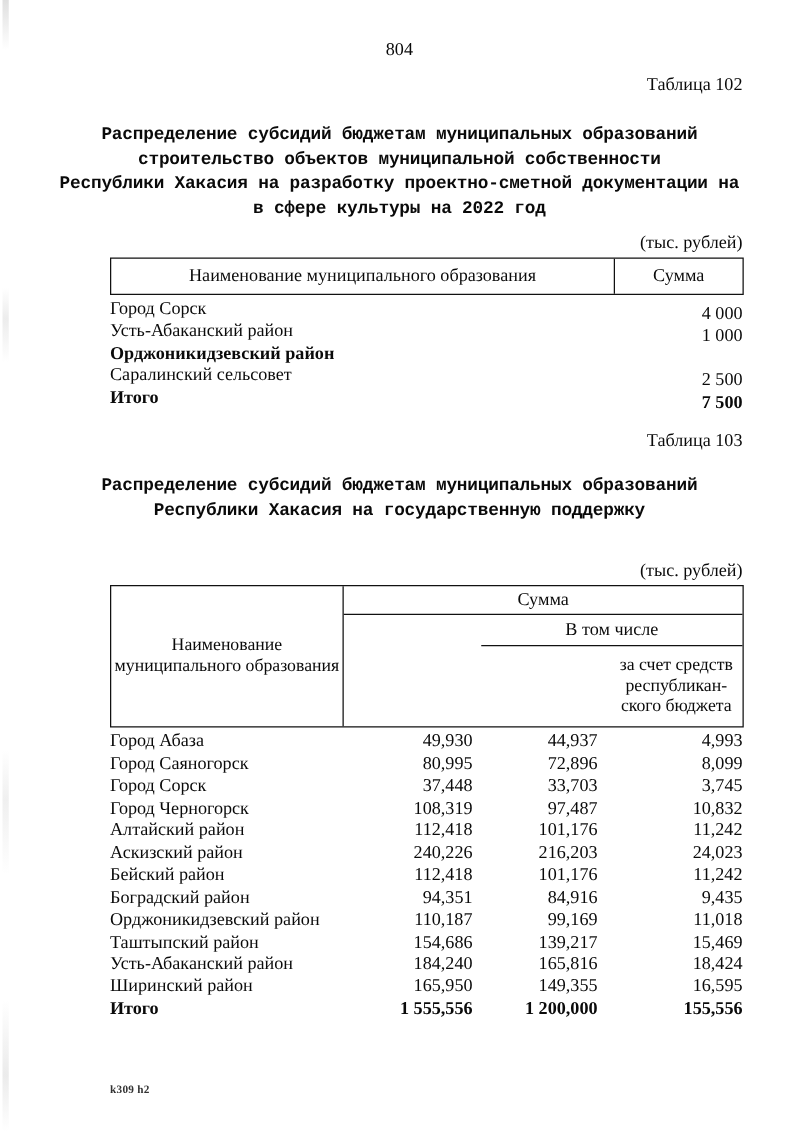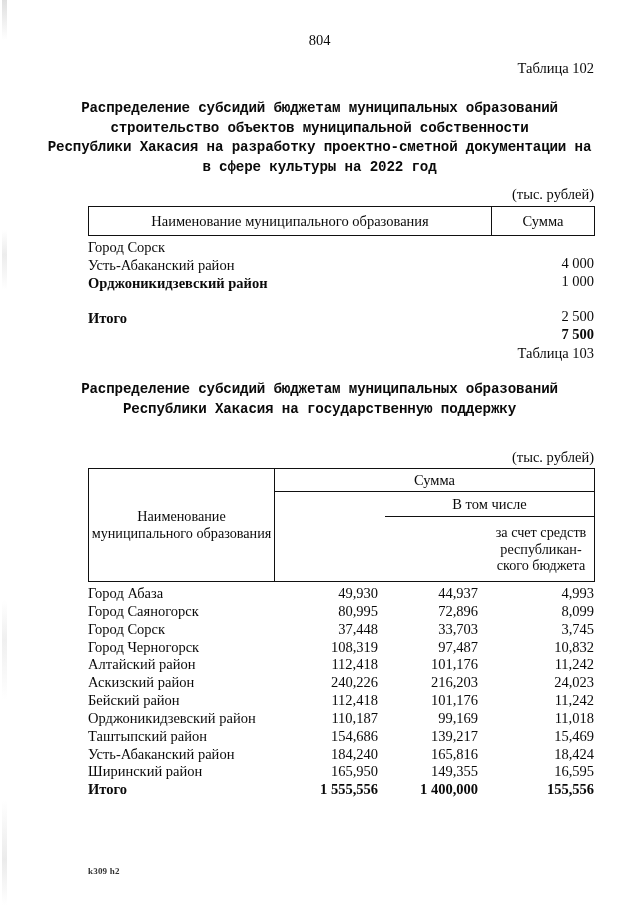--- a/index.html
+++ b/index.html
@@ -115,21 +115,21 @@
   }
   .t1-row .nm {
     position: absolute;
     left: 0;
     top: 0;
     white-space: nowrap;
   }
   .t1-row .vl {
     position: absolute;
     right: 1px;
-    top: 16px;
+    top: 4px;
     white-space: nowrap;
     margin-left: 44px;
   }
   .t1-row.bold .nm,
   .t1-row.bold .vl { font-weight: bold; }
 
   
   .t2-head {
     position: absolute;
     left: 88px;
@@ -292,20 +292,21 @@
       </div>
       <div class="t1-row">
         <span class="nm">Усть-Абаканский район</span>
         <span class="vl">1 000</span>
       </div>
       <div class="t1-row bold">
         <span class="nm">Орджоникидзевский район</span>
         <span class="vl"></span>
       </div>
       <div class="t1-row">
+        <span class="nm">Саралинский сельсовет</span>
         <span class="vl">2 500</span>
       </div>
       <div class="t1-row bold">
         <span class="nm">Итого</span>
         <span class="vl">7 500</span>
       </div>
     </div>
 
   <div class="table-label t103">Таблица 103</div>
 
@@ -360,20 +361,26 @@
         <span class="v2">216,203</span>
         <span class="v3">24,023</span>
       </div>
       <div class="t2-row">
         <span class="nm">Бейский район</span>
         <span class="v1">112,418</span>
         <span class="v2">101,176</span>
         <span class="v3">11,242</span>
       </div>
       <div class="t2-row">
+        <span class="nm">Боградский район</span>
+        <span class="v1">94,351</span>
+        <span class="v2">84,916</span>
+        <span class="v3">9,435</span>
+      </div>
+      <div class="t2-row">
         <span class="nm">Орджоникидзевский район</span>
         <span class="v1">110,187</span>
         <span class="v2">99,169</span>
         <span class="v3">11,018</span>
       </div>
       <div class="t2-row">
         <span class="nm">Таштыпский район</span>
         <span class="v1">154,686</span>
         <span class="v2">139,217</span>
         <span class="v3">15,469</span>
@@ -386,20 +393,20 @@
       </div>
       <div class="t2-row">
         <span class="nm">Ширинский район</span>
         <span class="v1">165,950</span>
         <span class="v2">149,355</span>
         <span class="v3">16,595</span>
       </div>
       <div class="t2-row bold">
         <span class="nm">Итого</span>
         <span class="v1">1 555,556</span>
-        <span class="v2">1 400,000</span>
+        <span class="v2">1 200,000</span>
         <span class="v3">155,556</span>
       </div>
     </div>
 
   <div class="footer-mark">k309 h2</div>
 
 </div>
 
 </body></html>

